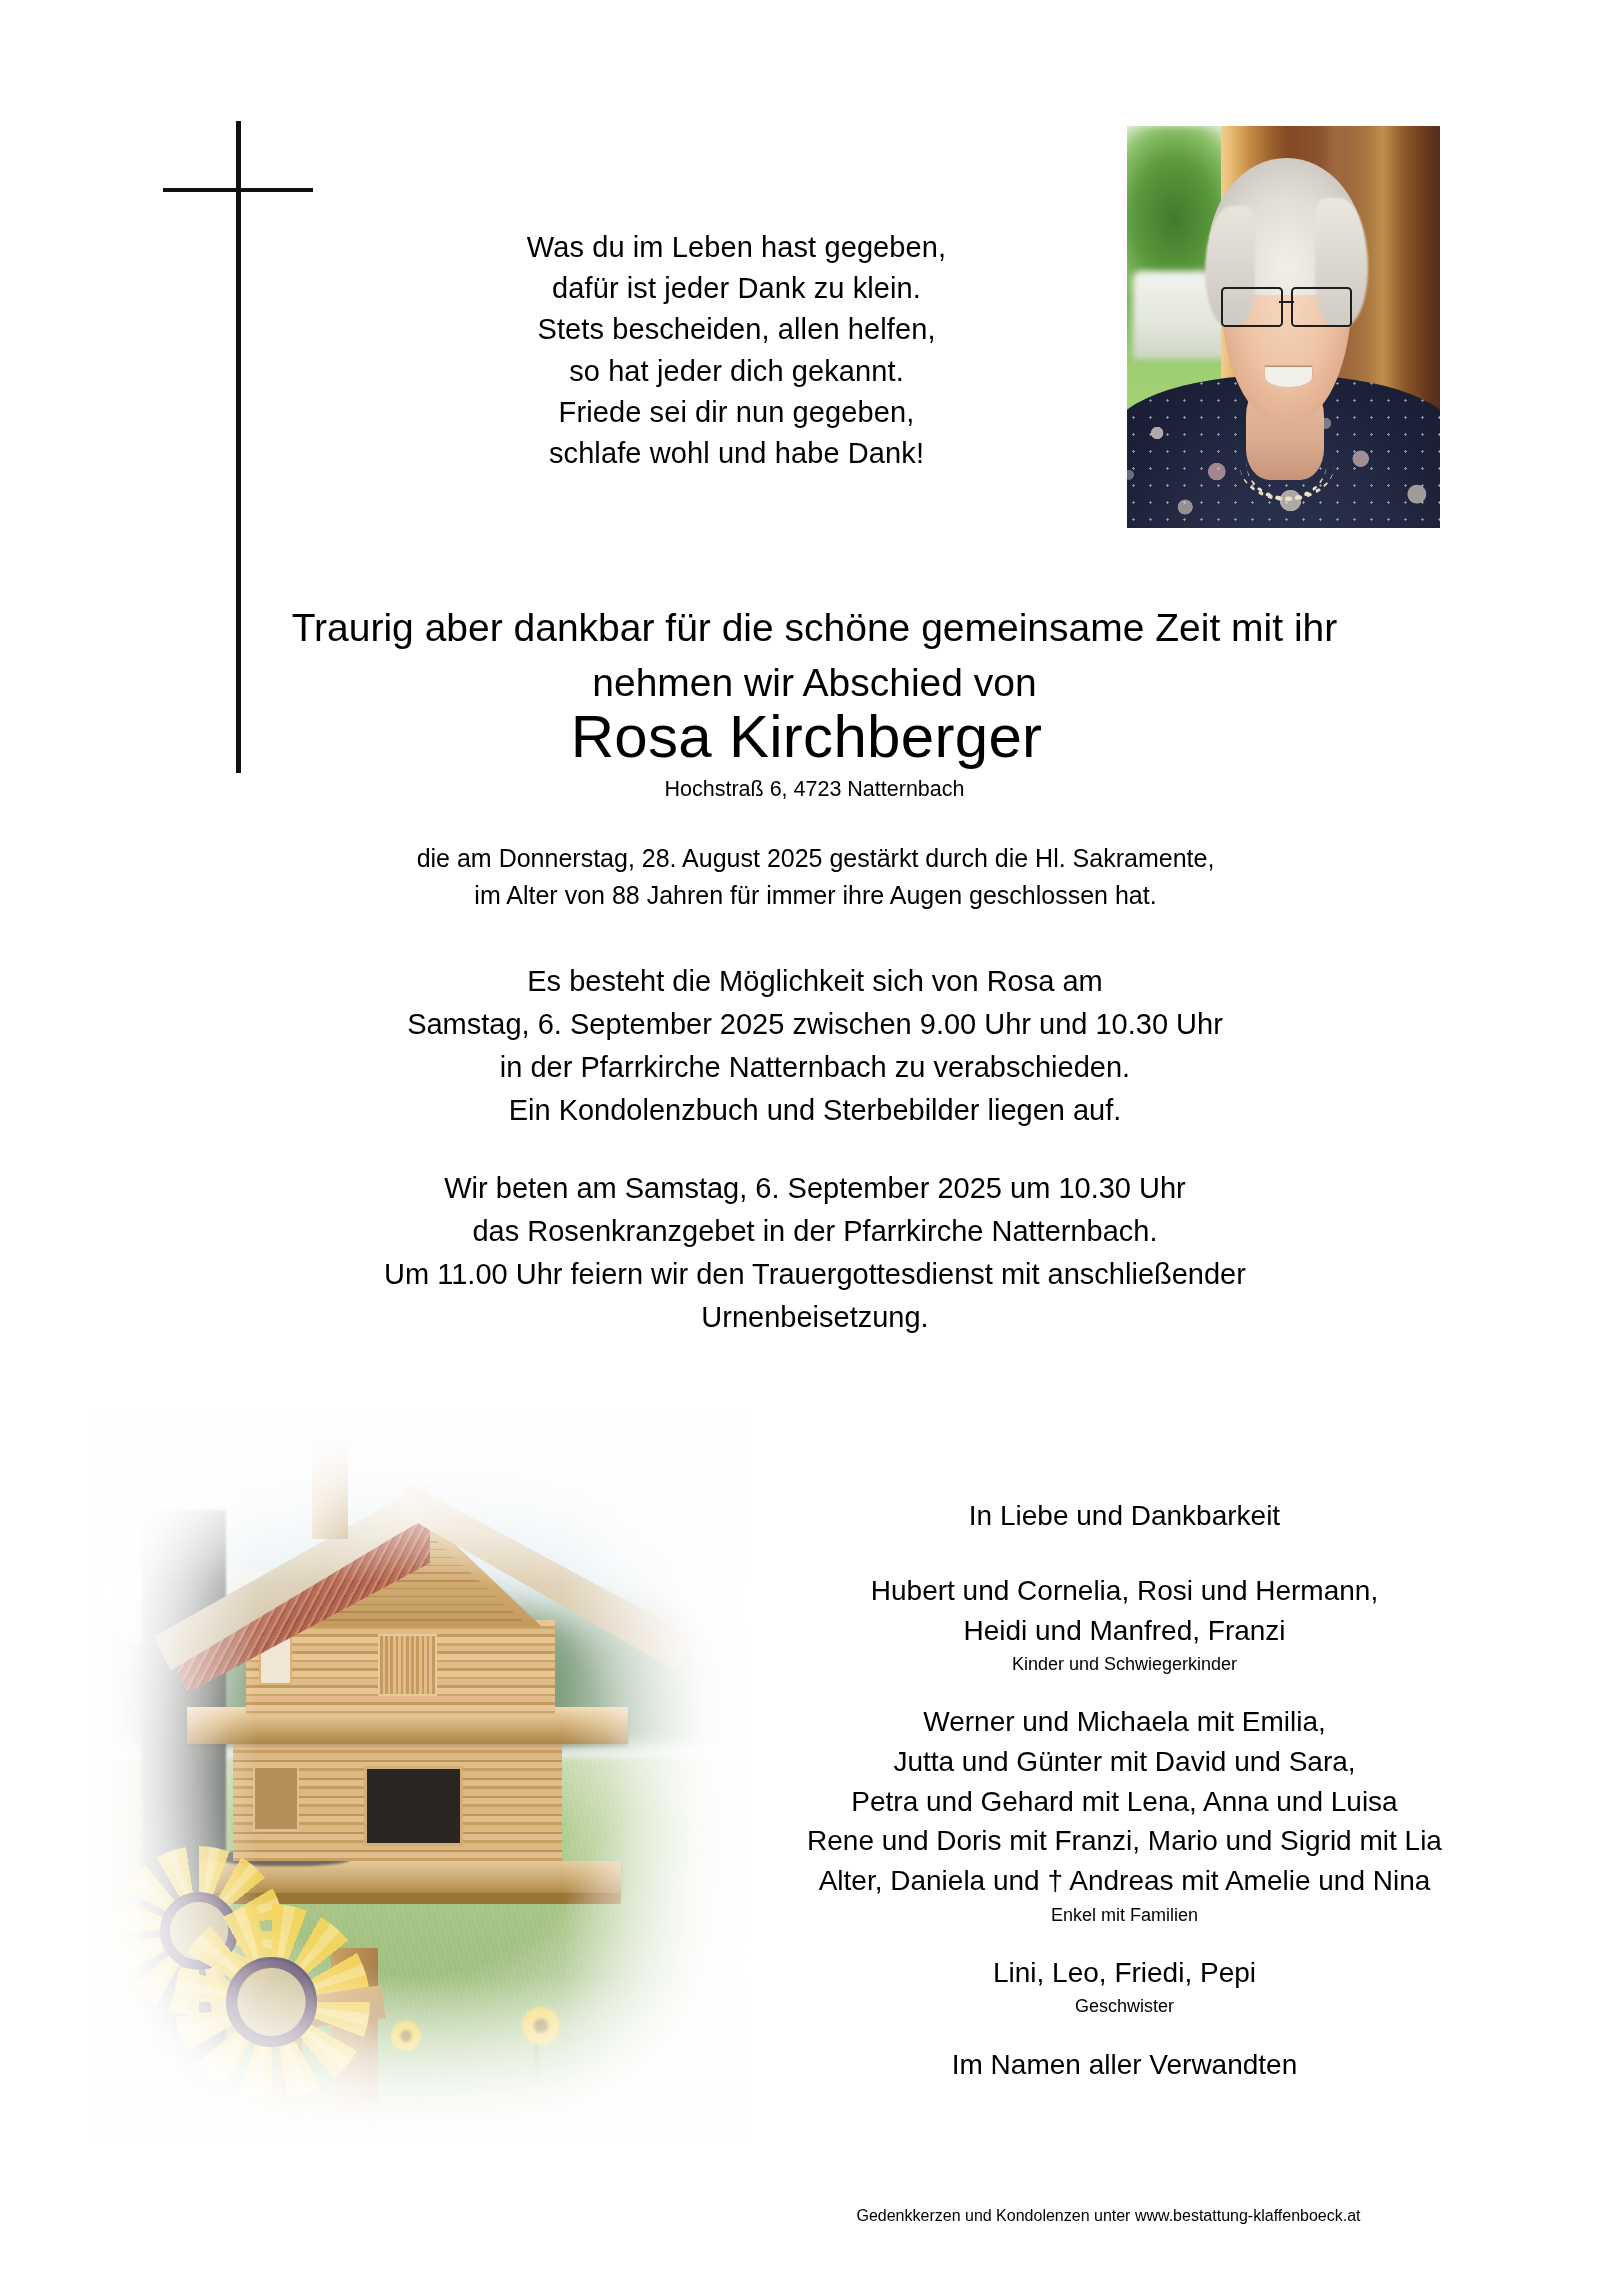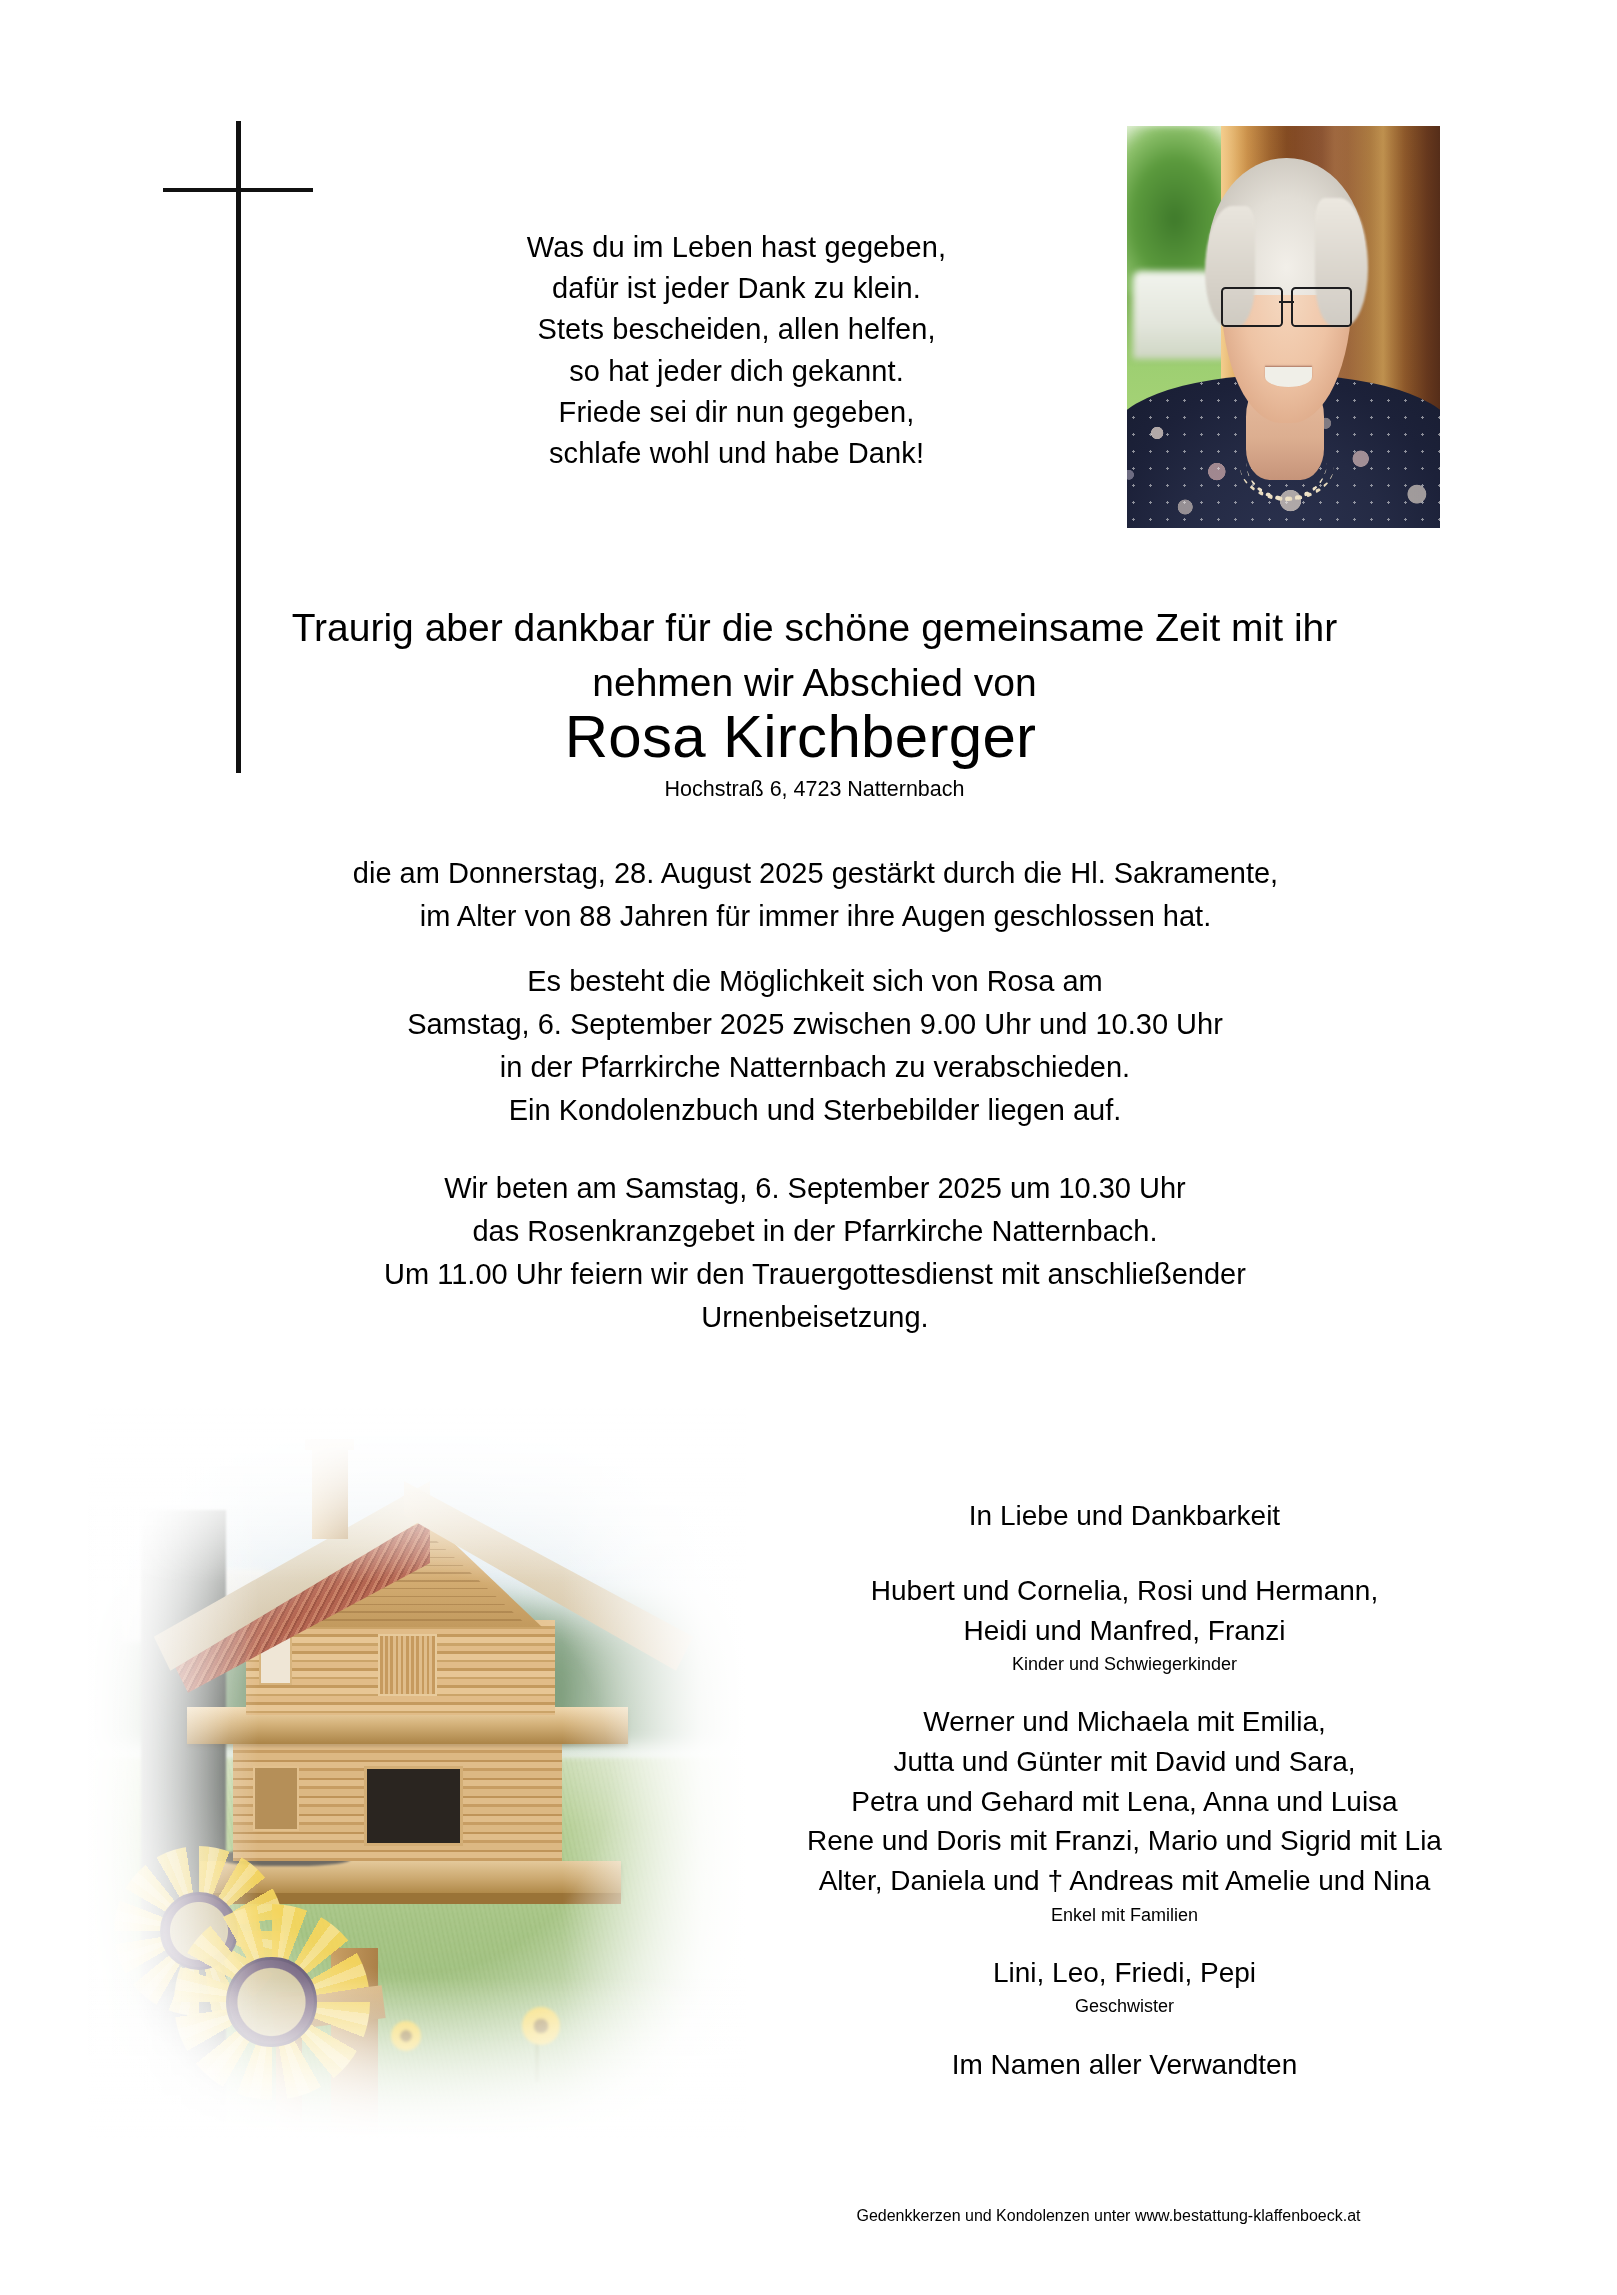--- a/index.html
+++ b/index.html
@@ -390,36 +390,35 @@
   #poem div { white-space: nowrap; }
 
   #intro {
     left: 280px; top: 600px; width: 1069px;
     font-size: 39px;
     line-height: 1.42;
     text-align: center;
   }
 
   #deceased-name {
-    left: 266px; top: 705px; width: 1069px;
+    left: 272px; top: 705px; width: 1069px;
     font-size: 60px;
     line-height: 1.05;
     letter-spacing: 0.3px;
   }
   #deceased-address {
     left: 280px; top: 777px; width: 1069px;
     font-size: 21.5px;
     line-height: 1.2;
   }
 
   #death-info {
     left: 196px; top: 840px; width: 1239px;
-    font-size: 29px;
+    font-size: 25px;
     line-height: 1.48;
-    margin-top: 12px;
   }
 
   #viewing-info {
     left: 261px; top: 960px; width: 1108px;
     font-size: 29px;
     line-height: 1.48;
   }
 
   #service-info {
     left: 248px; top: 1167px; width: 1134px;

